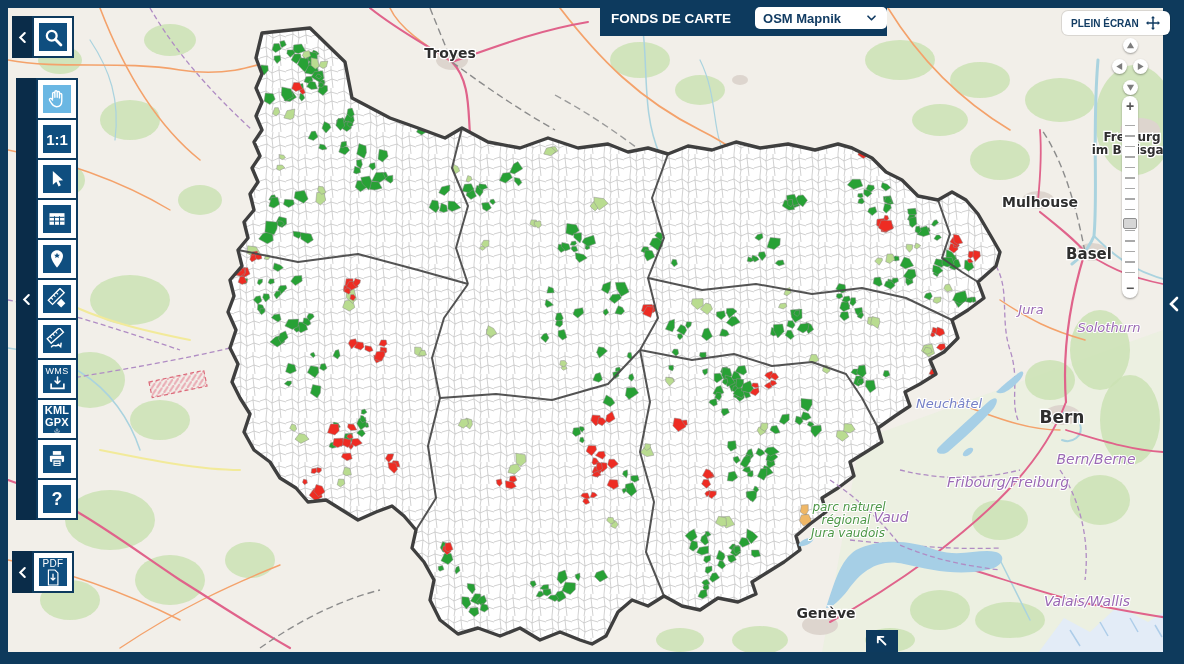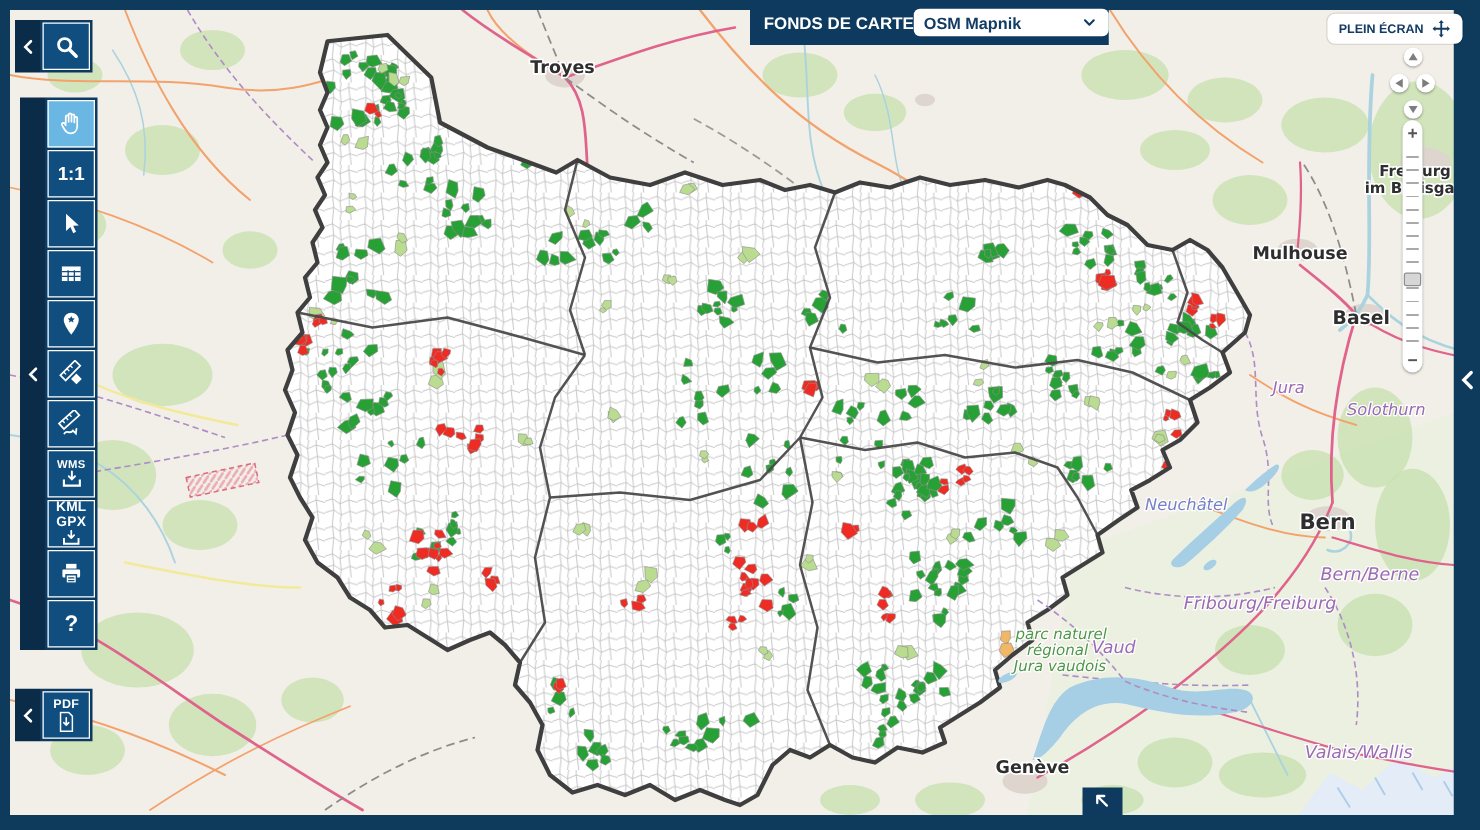--- a/index.html
+++ b/index.html
@@ -20,34 +20,34 @@
   #strip-top{left:0;top:0;width:1184px;height:8px;}
   #strip-left{left:0;top:0;width:8px;height:664px;}
   #strip-bottom{left:0;bottom:0;width:1184px;height:12px;}
   #strip-right{right:0;top:0;width:21px;height:664px;display:flex;justify-content:center;}
   #strip-right svg{margin-top:296px;}
 
   
   .rail{position:absolute;display:flex;z-index:10;}
   .rail .handle{width:20px;background:#0a2c49;display:flex;align-items:center;justify-content:center;cursor:pointer;}
   .rail .btn-col{background:#0d3a5e;padding:2px;display:flex;flex-direction:column;gap:2px;}
-  .tool-btn{width:38px;height:38px;background:#0f4e7f;border:1px solid #ffffff;box-sizing:border-box;
+  .tool-btn{width:38px;height:38px;background:#0f4e7f;border:5px solid #ffffff;box-sizing:border-box;
             display:flex;flex-direction:column;align-items:center;justify-content:center;
             color:#fff;cursor:pointer;}
   .tool-btn.active{background:#6ab7e3;}
   .tool-btn .tlabel{font-weight:bold;font-size:15px;line-height:1;}
-  .tool-btn .small-label{font-weight:bold;font-size:9px;line-height:1;letter-spacing:.3px;}
+  .tool-btn .small-label{font-weight:normal;font-size:9px;line-height:1;letter-spacing:.3px;}
   .tool-btn .tiny-label{font-weight:bold;font-size:11px;line-height:1.05;letter-spacing:.2px;}
   #rail-search{left:12px;top:16px;}
   #rail-main{left:16px;top:78px;}
   #rail-pdf{left:12px;top:551px;}
 
   
   #basemap-bar{position:absolute;left:600px;top:0;width:287px;height:36px;background:#0d3a5e;z-index:6;
-               display:flex;align-items:center;gap:0;padding-left:11px;box-sizing:border-box;justify-content:space-between;}
+               display:flex;align-items:center;gap:24px;padding-left:11px;box-sizing:border-box;justify-content:space-between;}
   #basemap-label{color:#fff;font-weight:bold;font-size:13.5px;white-space:nowrap;}
   #basemap-select{width:158px;height:22px;background:#fff;border-radius:5px;display:flex;align-items:center;
                   justify-content:space-between;padding:0 8px;cursor:pointer;}
   #basemap-select .val{font-weight:bold;font-size:13px;color:#123c63;}
 
   
   #fullscreen-btn{position:absolute;left:1062px;top:11px;height:24px;background:#fff;border-radius:6px;
                   display:flex;align-items:center;gap:6px;padding:0 9px;z-index:11;cursor:pointer;
                   box-shadow:0 0 0 1px rgba(0,0,0,.1);}
   #fullscreen-btn .val{font-weight:bold;font-size:10px;color:#123c63;white-space:nowrap;}

